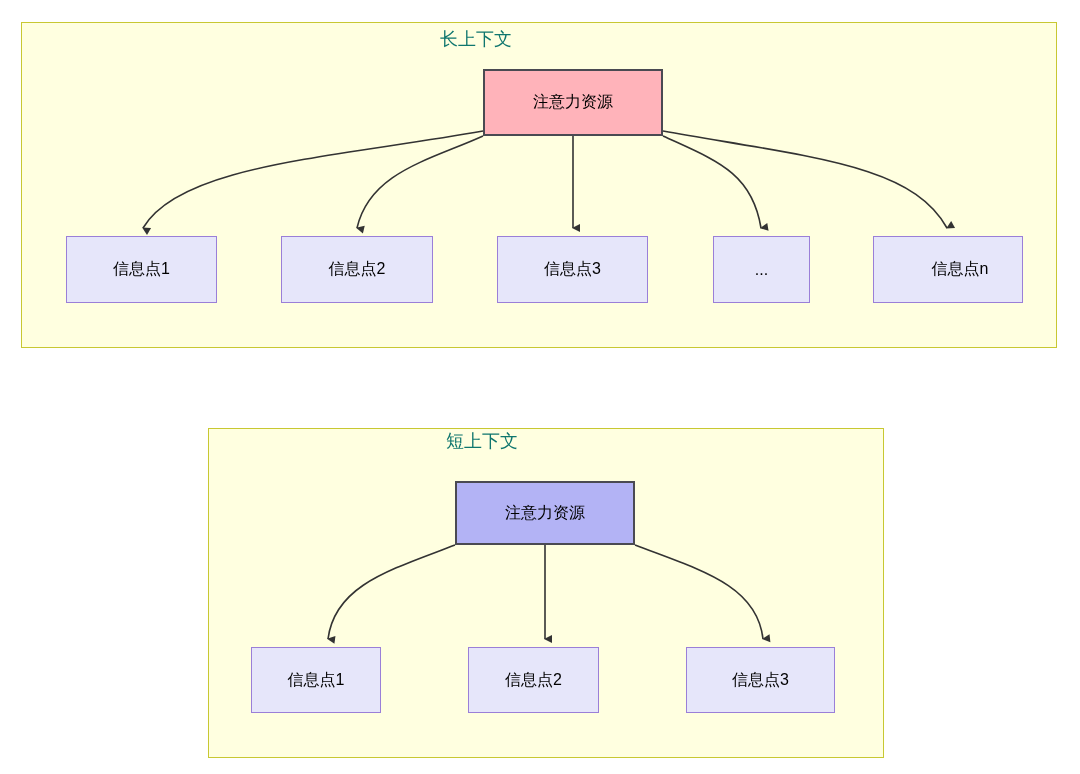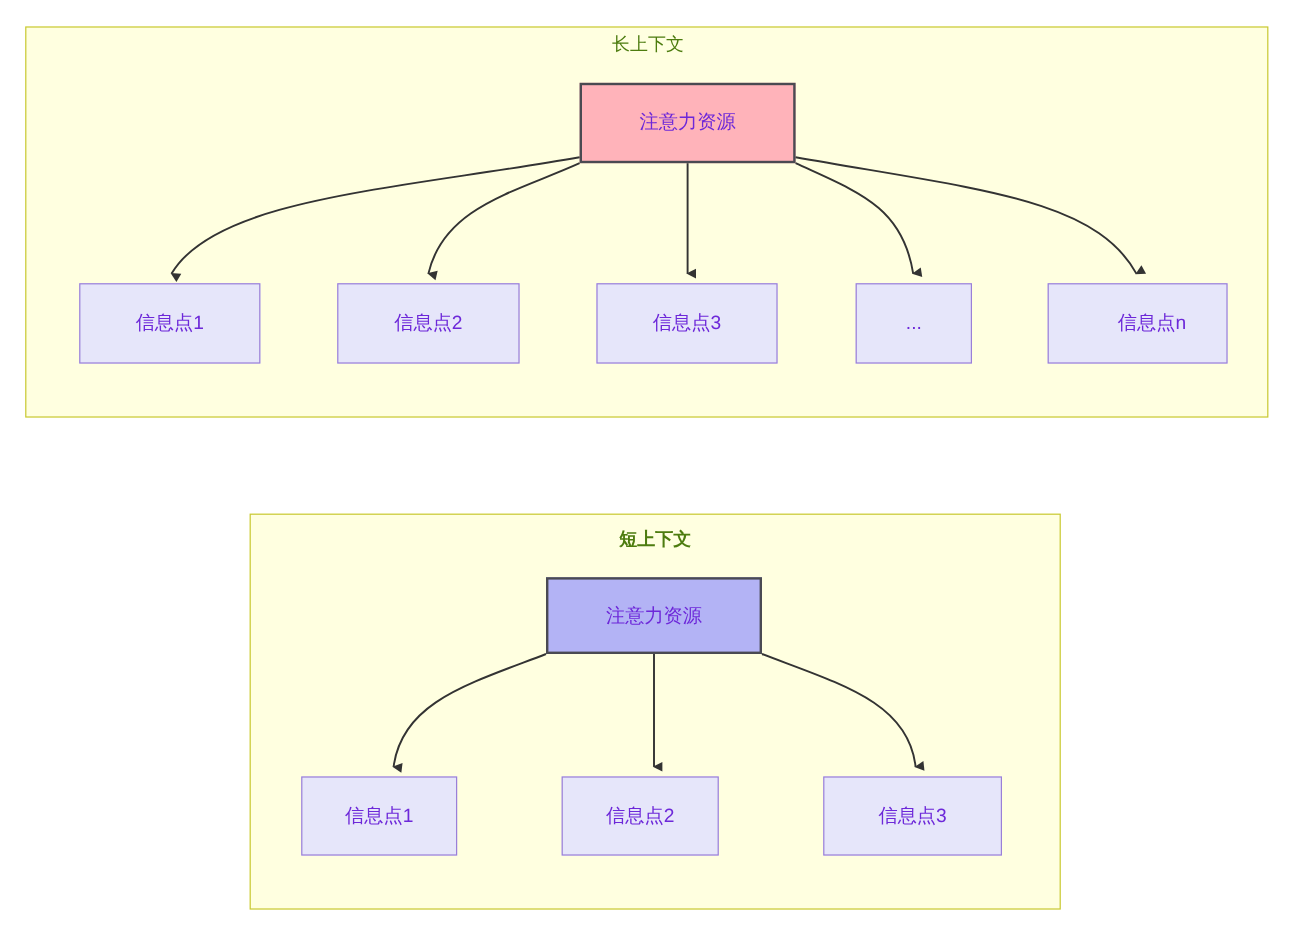--- a/index.html
+++ b/index.html
@@ -27,34 +27,33 @@
     height: 774px;
   }
   .group-box {
     position: absolute;
     background: #ffffe0;
     border: 1.6px solid #c8c832;
     box-sizing: border-box;
   }
   .group-title {
     position: absolute;
-    text-align: center;
-    font-size: 15px;
-    color: #4d7c0f;
+    font-size: 18px;
+    color: #0f766e;
     white-space: nowrap;
     line-height: 1;
   }
   .node {
     position: absolute;
     box-sizing: border-box;
     display: flex;
     align-items: center;
     justify-content: center;
     font-size: 16px;
-    color: #6d28d9;
+    color: #000000;
     white-space: nowrap;
   }
   .node-attention-long {
     background: #ffb3ba;
     border: 2.2px solid #4a4a52;
   }
   .node-attention-short {
     background: #b3b3f5;
     border: 2.2px solid #4a4a52;
   }
@@ -73,21 +72,21 @@
 
   <div class="node node-attention-long" style="left:483px; top:69px; width:180px; height:67px;">注意力资源</div>
 
   <div class="node node-info" style="left:66px; top:236px; width:151px; height:67px;">信息点1</div>
   <div class="node node-info" style="left:281px; top:236px; width:152px; height:67px;">信息点2</div>
   <div class="node node-info" style="left:497px; top:236px; width:151px; height:67px;">信息点3</div>
   <div class="node node-info" style="left:713px; top:236px; width:97px; height:67px;">...</div>
   <div class="node node-info" style="left:873px; top:236px; width:150px; height:67px;padding-left:24px;">信息点n</div>
 
   <div class="group-box" style="left:208px; top:428px; width:676px; height:330px;"></div>
-  <div class="group-title" style="left:446px; top:442px; width:200px;font-weight:bold;">短上下文</div>
+  <div class="group-title" style="left:446px; top:432px; width:200px;">短上下文</div>
 
   <div class="node node-attention-short" style="left:455px; top:481px; width:180px; height:64px;">注意力资源</div>
 
   <div class="node node-info" style="left:251px; top:647px; width:130px; height:66px;">信息点1</div>
   <div class="node node-info" style="left:468px; top:647px; width:131px; height:66px;">信息点2</div>
   <div class="node node-info" style="left:686px; top:647px; width:149px; height:66px;">信息点3</div>
 
   <svg class="svg-layer" viewBox="0 0 1080 774" xmlns="http://www.w3.org/2000/svg">
     <defs>
       <marker id="ah" markerWidth="10" markerHeight="10" refX="5" refY="8" orient="auto" markerUnits="userSpaceOnUse">

